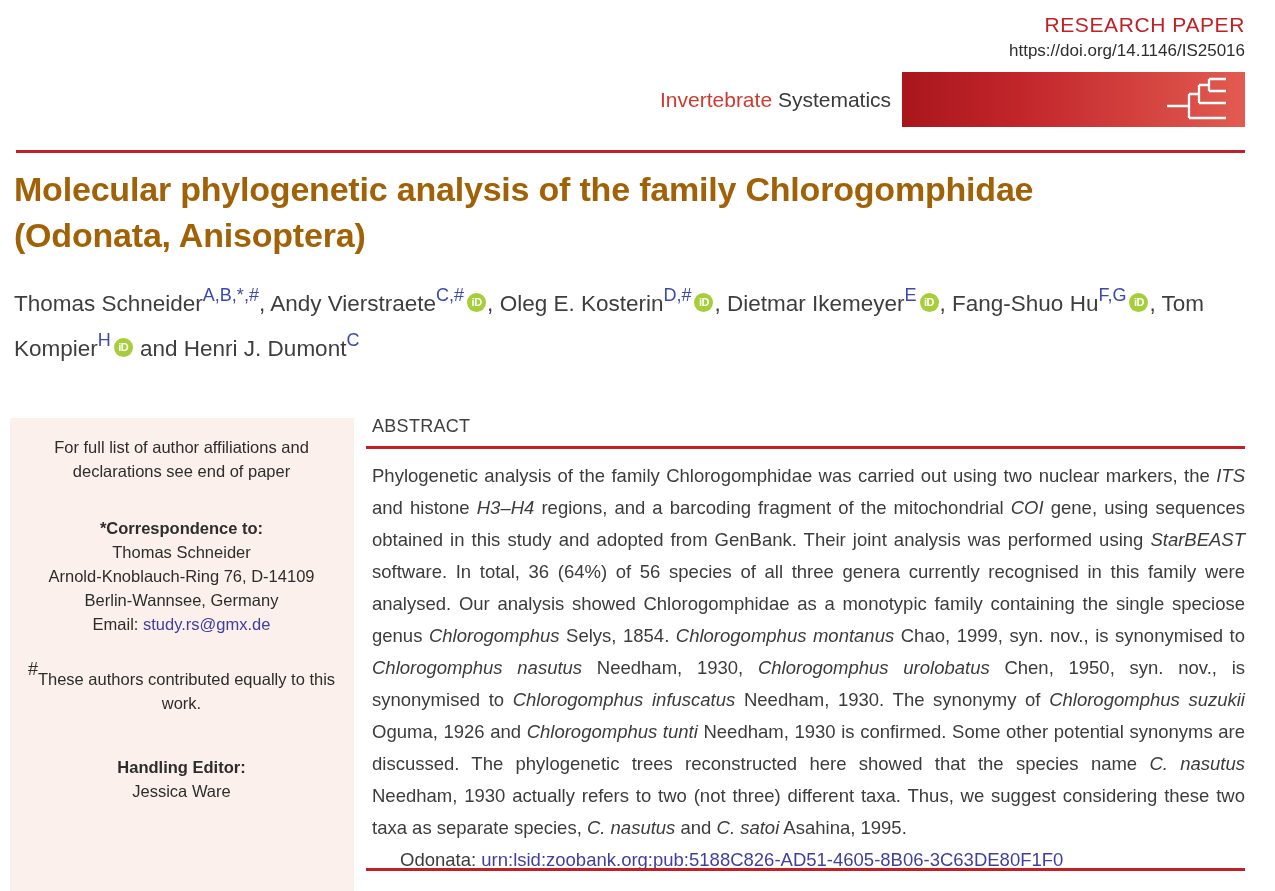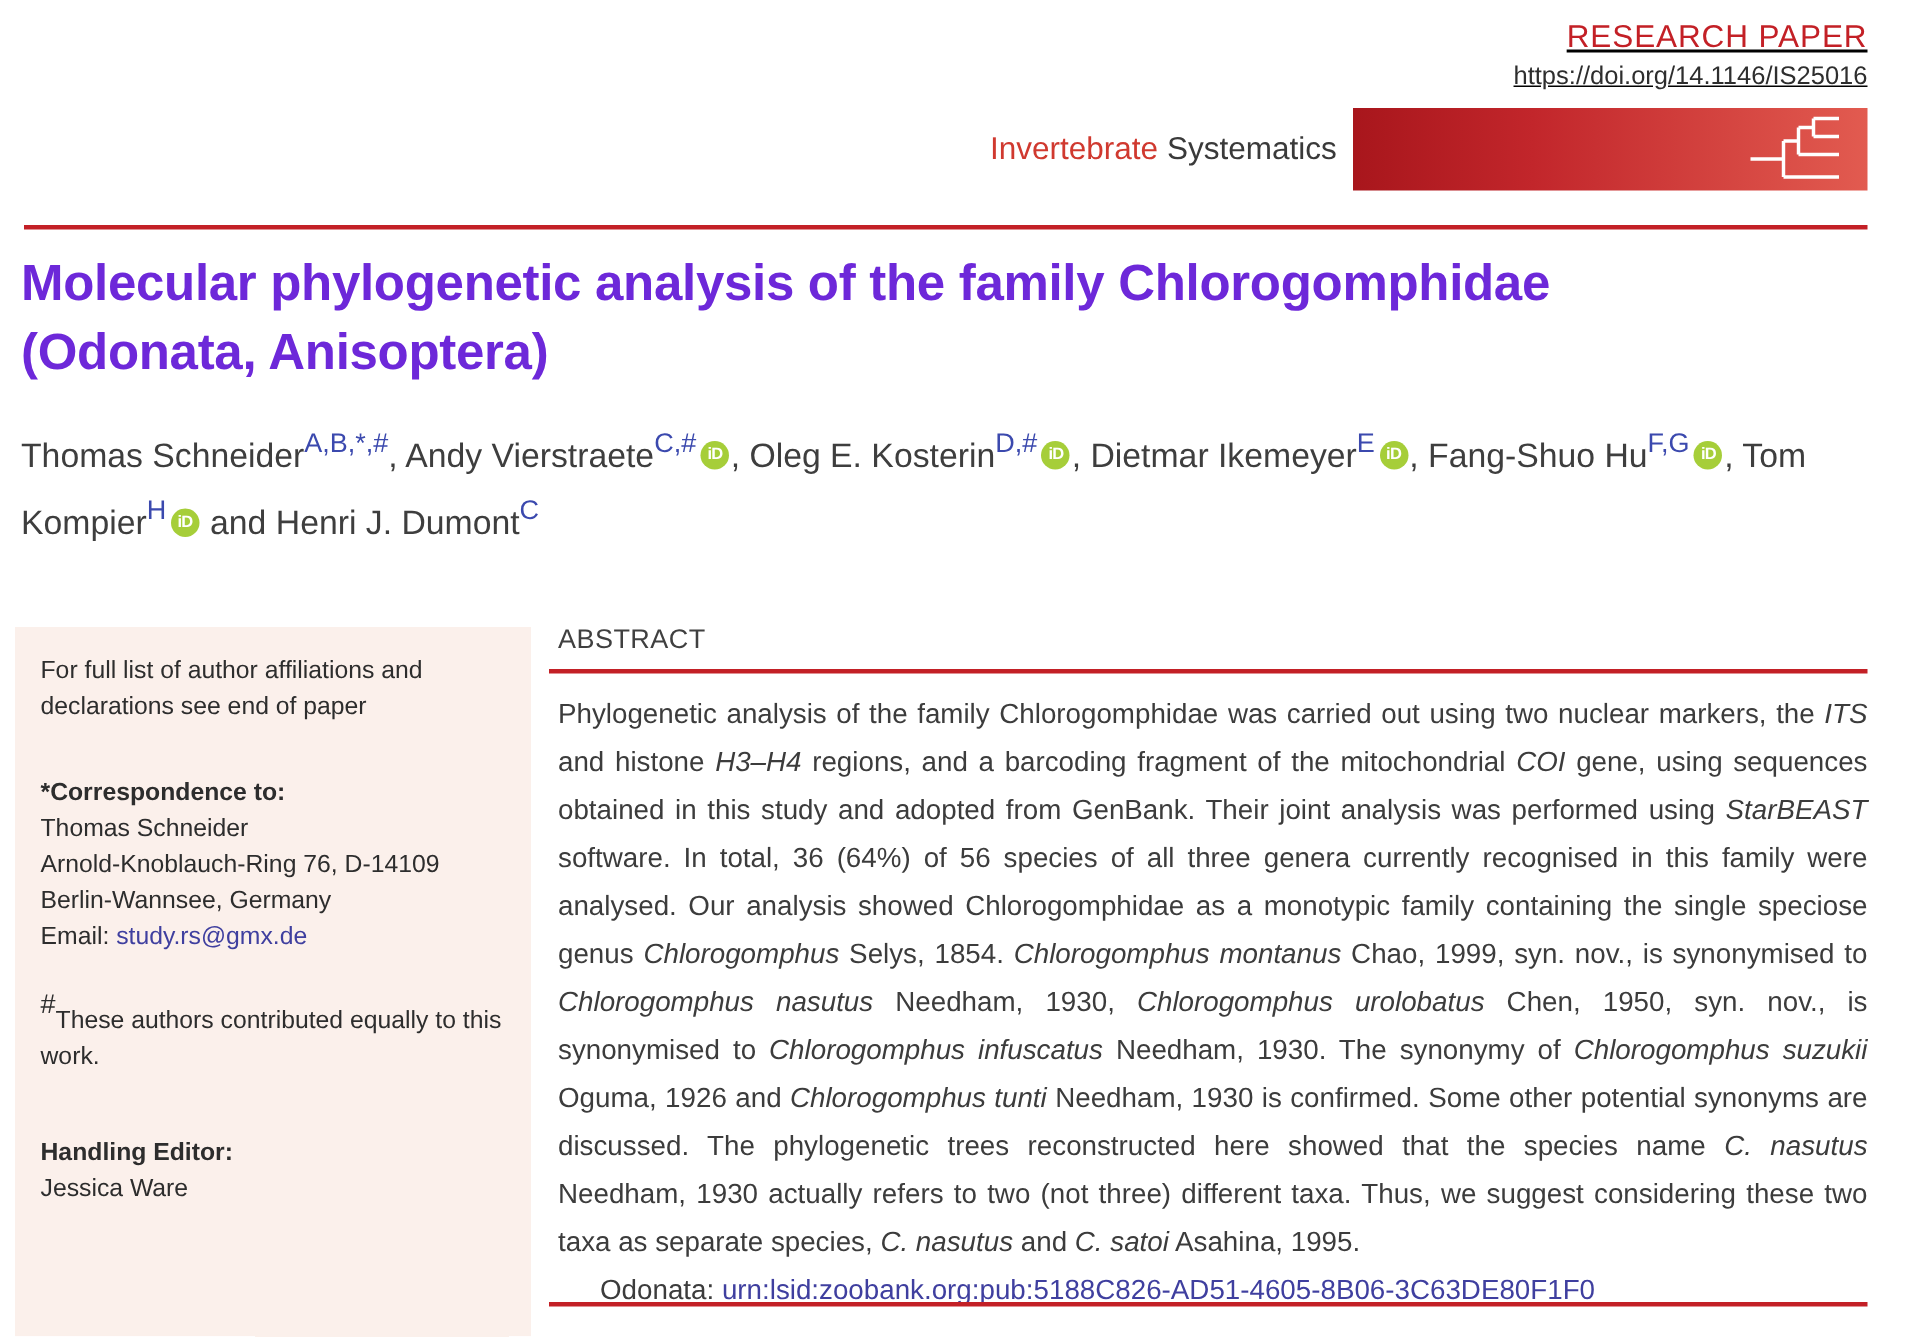--- a/index.html
+++ b/index.html
@@ -4,48 +4,48 @@
 <style>
   * { box-sizing: border-box; }
   html,body { margin:0; padding:0; background:#ffffff; }
   body { font-family:"Liberation Sans", sans-serif; }
   .page { position:relative; width:1275px; height:891px; background:#fff; overflow:hidden; }
 
   
   .logo-wrap { position:absolute; left:16px; top:10px; width:110px; text-align:left; }
   .logo-sub { margin-top:7px; font-size:14.5px; font-weight:bold; letter-spacing:1.4px; color:#3b3b3b; }
 
-  .header-right { position:absolute; right:30px; top:13px; text-align:right;text-decoration:underline; }
+  .header-right { position:absolute; right:30px; top:13px; text-align:right; }
   .article-type { font-size:21px; color:#c32026; letter-spacing:0.6px; }
   .doi { font-size:17px; color:#2e2e2e; margin-top:4px; }
 
   .journal-name { position:absolute; top:88px; left:660px; font-size:21px; color:#3a3a3a; white-space:nowrap; }
   .journal-name .w1 { color:#d0392f; }
   .banner { position:absolute; left:902px; top:72px; width:343px; height:55px;
             background:linear-gradient(90deg,#a8161c 0%,#c2262b 35%,#e25b50 100%); }
   .banner svg { position:absolute; right:14px; top:50%; transform:translateY(-50%); }
 
   .rule-top { position:absolute; left:16px; top:150px; width:1229px; height:3px; background:#c32026; }
 
   
   .title { position:absolute; left:14px; top:166px; width:1240px;
-           font-size:34px; font-weight:bold; color:#6d28d9; line-height:46px; letter-spacing:-0.2px; }
+           font-size:34px; font-weight:bold; color:#a16207; line-height:46px; letter-spacing:-0.2px; }
   .authors { position:absolute; left:14px; top:282px; width:1248px;
              font-size:22.5px; color:#3e3e3e; line-height:44px; }
   .authors .sup { color:#3b49ae; }
   .sup { font-size:18px; position:relative; top:-0.55em; letter-spacing:0; }
   .orcid { display:inline-block; width:19px; height:19px; border-radius:50%; background:#a6ce39;
            color:#fff; font-size:11px; font-weight:bold; text-align:center; line-height:19px;
            position:relative; top:-5px; margin-left:3px; margin-right:1px; letter-spacing:-0.5px; }
 
   
   .sidebar { position:absolute; left:10px; top:418px; width:344px; height:473px;
              background:#fbf0eb; padding:17px 18px 0 17px;
              font-size:16.5px; line-height:24px; color:#2d2d2d; }
-  .sidebar p { margin:0; }
+  .sidebar p { margin:0;text-align:center; }
   .sb-label { font-weight:bold; }
   .mt-corr { margin-top:33px !important; }
   .mt-note { margin-top:31px !important; }
   .mt-editor { margin-top:40px !important; }
   .lnk { color:#3f3f9f; text-decoration:none; }
 
   
   .abstract { position:absolute; left:366px; top:416px; width:879px; }
   .abstract-heading { font-size:18px; font-weight:normal; color:#404040; letter-spacing:0.3px; padding-left:6px; }
   .abstract-rule { height:3px; background:#c32026; margin-top:9px; }

